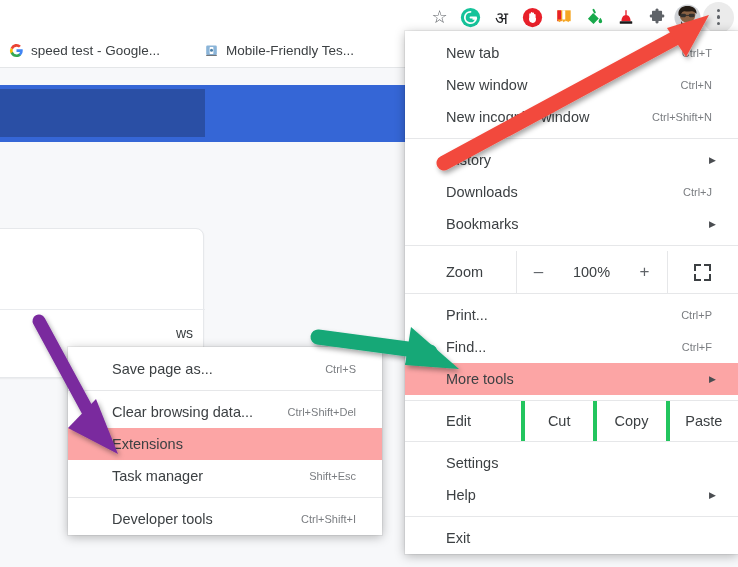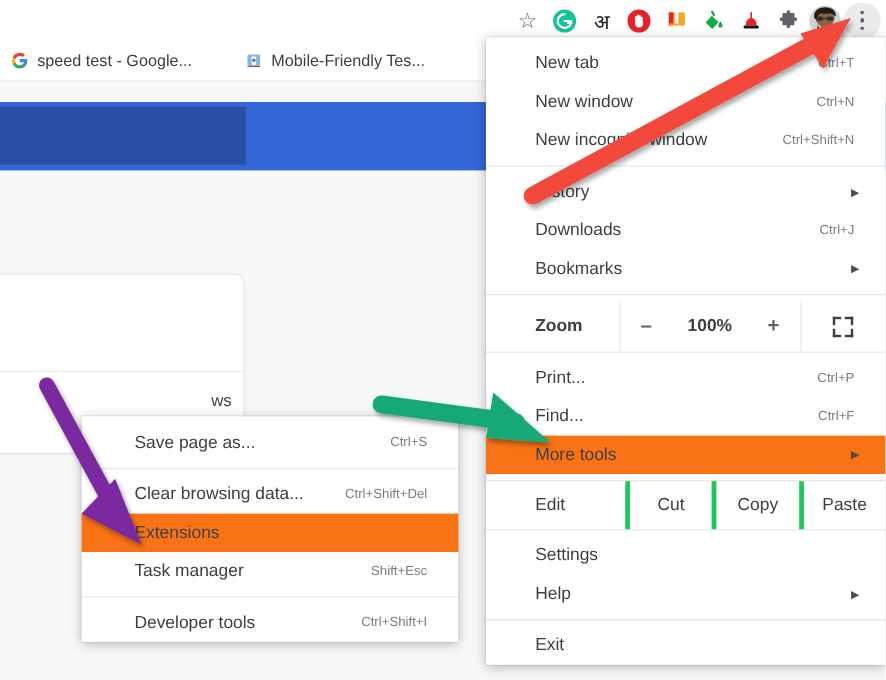--- a/index.html
+++ b/index.html
@@ -49,27 +49,27 @@
   }
   #main-menu { left:405px; top:31px; width:333px; }
   #sub-menu  { left:68px;  top:347px; width:314px; }
 
   .mi {
     position:relative; display:flex; align-items:center;
     height:32px; padding:0 20px 0 41px; font-size:14.5px; color:#3c4043;
     white-space:nowrap;
   }
   .mi.disabled { color:#b4b7bb; }
-  .mi.selected { background:#f97316; }
+  .mi.selected { background:#fca5a5; }
   .mi .shortcut { margin-left:auto; color:#7a7d81; font-size:11px; padding-right:6px; }
   .mi .caret { margin-left:auto; color:#4a4d51; font-size:9px; padding-right:2px; }
   .sep { height:1px; background:#e6e7e9; margin:5px 0; }
 
   
-  .zoom-row { display:flex; align-items:stretch; height:42px; font-size:14.5px; color:#3c4043;font-weight:bold; }
+  .zoom-row { display:flex; align-items:stretch; height:42px; font-size:14.5px; color:#3c4043; }
   .zoom-label { display:flex; align-items:center; padding-left:41px; width:116px; }
   .zoom-ctrls { display:flex; align-items:center; justify-content:center; gap:0; flex:1; border-left:1px solid #e6e7e9; border-right:1px solid #e6e7e9;}
   .zbtn { width:44px; text-align:center; font-size:17px; color:#5f6368; }
   .zval { width:62px; text-align:center; font-size:14.5px; color:#3c4043; }
   .zfull { width:76px; display:flex; align-items:center; justify-content:center; }
   .fs-icon { position:relative; width:17px; height:17px; }
   .fs-icon span { position:absolute; width:7px; height:7px; border:2.2px solid #3c4043; }
   .fs-icon .c1{left:0;top:0;border-right:none;border-bottom:none;}
   .fs-icon .c2{right:0;top:0;border-left:none;border-bottom:none;}
   .fs-icon .c3{left:0;bottom:0;border-right:none;border-top:none;}

